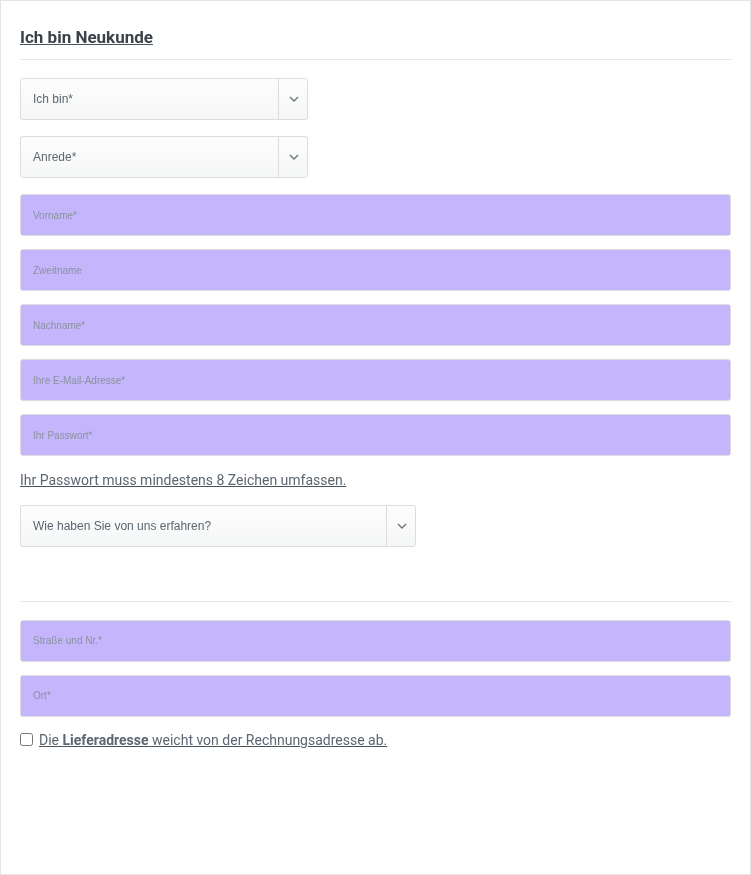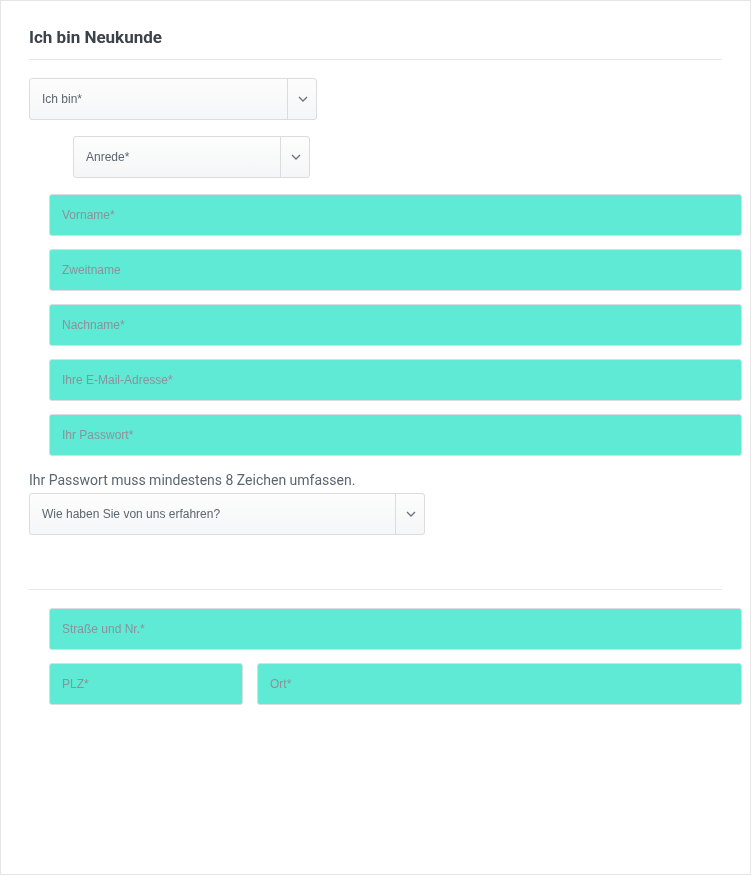--- a/index.html
+++ b/index.html
@@ -10,21 +10,22 @@
     body {
       font-family: -apple-system, BlinkMacSystemFont, "Segoe UI", Roboto, "Helvetica Neue", Arial, sans-serif;
       background: #fff;
       color: #4a545b;
       font-size: 14px;
     }
     .container {
       border: 1px solid #e5e5e5;
       width: 751px;
       height: 875px;
-      padding: 26px 28px;
+      padding: 26px 19px;
+      text-decoration: underline;
     }
     h2 {
       font-size: 17px;
       font-weight: 700;
       color: #3c4249;
       margin-bottom: 12px;
     }
     hr {
       border: none;
       border-top: 1px solid #e8e8e8;
@@ -62,36 +63,36 @@
       pointer-events: none;
       border-radius: 0 3px 3px 0;
     }
     .select-wrapper .arrow-box svg {
       width: 10px;
       height: 10px;
     }
     .input-field {
       width: 100%;
       height: 42px;
-      background: #5eead4;
+      background: #c4b5fd;
       border: 1px solid #dcdcdc;
       border-radius: 3px;
       padding: 0 12px;
-      font-size: 12px;
+      font-size: 10px;
       color: #4a545b;
       margin-bottom: 13px;
-      margin-left: 20px;
     }
     .input-field::placeholder {
       color: #8a939c;
     }
     .hint {
       color: #5c6670;
       font-size: 14px;
       line-height: 1.7;
+      margin-bottom: 12px;
     }
     .section-gap {
       height: 38px;
     }
     .row {
       display: flex;
       gap: 14px;
       margin-bottom: 0;
     }
     .row .input-field {
@@ -113,21 +114,21 @@
     }
     .checkbox-row input[type="checkbox"] {
       width: 13px;
       height: 13px;
       cursor: pointer;
     }
     .checkbox-row b {
       font-weight: 700;
     }
     .w-customer-type { width: 288px; }
-    .w-salutation { width: 237px; margin-left: 44px; }
+    .w-salutation { width: 288px; }
     .w-referral { width: 396px; }
     .w-country { width: 288px; }
   </style>
 </head>
 <body>
 
 <div class="container">
 
   <h2>Ich bin Neukunde</h2>
   <hr>
@@ -176,23 +177,26 @@
     </span>
   </div>
 
   <div class="section-gap"></div>
 
   <hr>
 
   <input type="text" class="input-field" placeholder="Straße und Nr.*" style="">
 
   <div class="row">
-    <div class="col-small">
-      <input type="text" class="input-field" placeholder="PLZ*" style="">
-    </div>
     <div class="col-large">
       <input type="text" class="input-field" placeholder="Ort*" style="">
     </div>
   </div>
 
 
+  <div class="checkbox-row">
+    <input type="checkbox" style="">
+    <span>
+      <span>Die </span><b>Lieferadresse</b><span> weicht von der Rechnungsadresse ab.</span>
+    </span>
+  </div>
 
 </div>
 
 </body></html>

